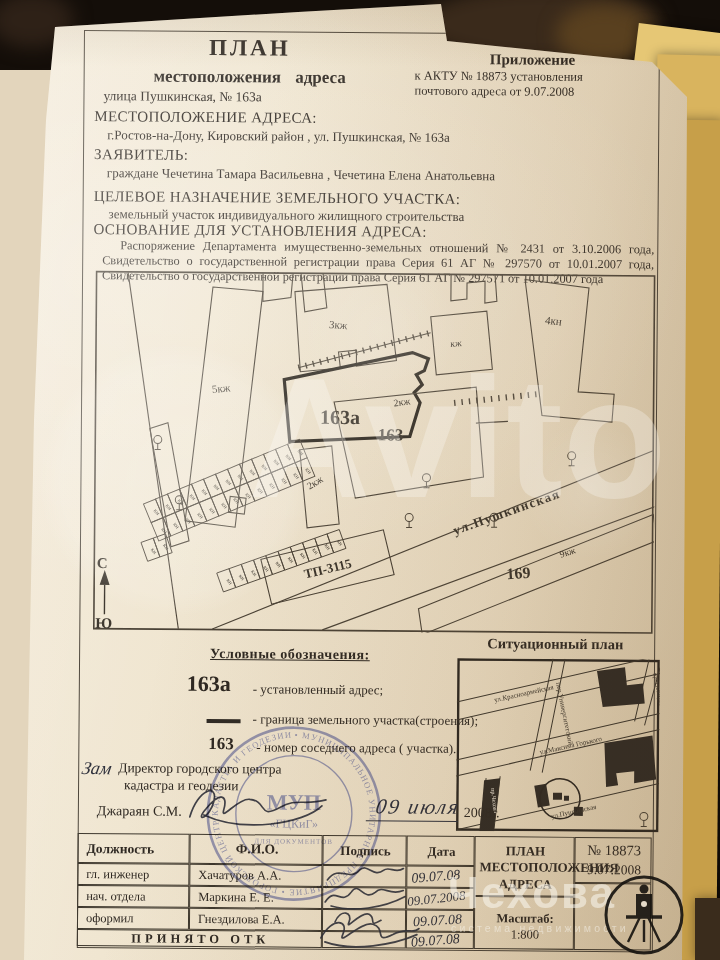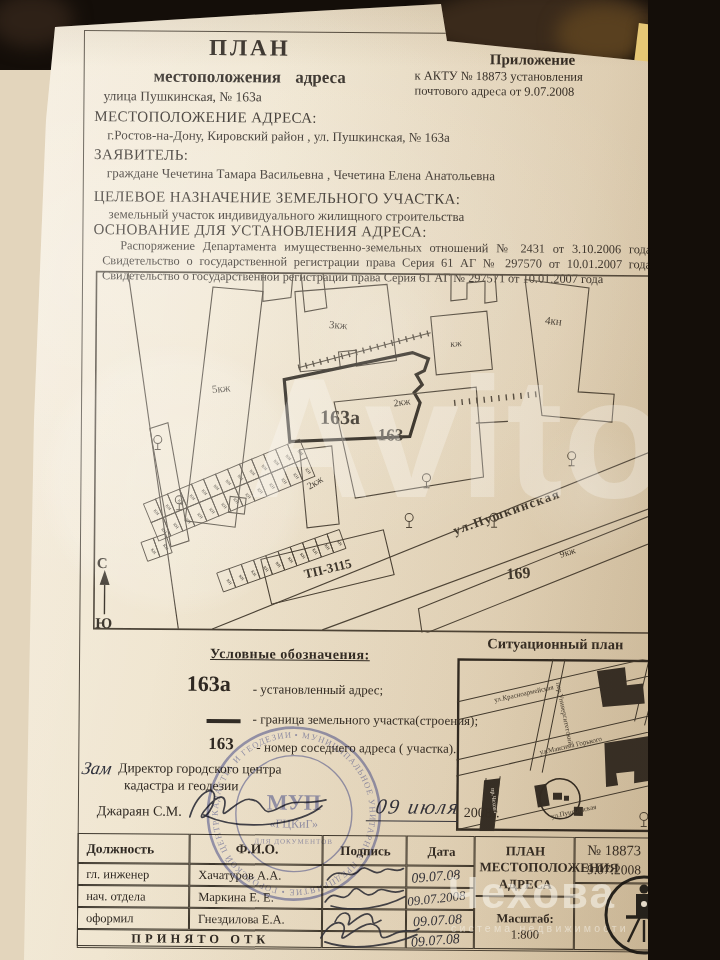--- a/index.html
+++ b/index.html
@@ -1,17 +1,17 @@
 <!DOCTYPE html>
 <html><head>
 <meta charset="utf-8">
 <style>
   html,body{margin:0;padding:0;}
   body{width:720px;height:960px;overflow:hidden;background:#140e09;font-family:"Liberation Serif",serif;}
-  .photo{position:relative;width:648px;height:960px;overflow:hidden;}
+  .photo{position:relative;width:720px;height:960px;overflow:hidden;}
   .blob{position:absolute;border-radius:50%;filter:blur(9px);}
   .stack{position:absolute;box-shadow:0 0 12px rgba(0,0,0,.4);}
   .paper-under{position:absolute;left:0;top:70px;width:58px;height:890px;background:#e3d5bc;}
   .paper{position:absolute;left:0;top:0;width:720px;height:960px;
     background:linear-gradient(103deg,#f5edde 0%,#f0e6d1 34%,#eadcc2 66%,#dbc8a5 100%);
     clip-path:polygon(55px 27px,298px 12px,441px 4px,447px 41px,652px 62px,687px 97px,682px 960px,24px 960px,34px 420px,46px 120px);
     box-shadow:0 0 30px rgba(0,0,0,.6);}
   .sheen{position:absolute;inset:0;pointer-events:none;
     background:radial-gradient(900px 520px at 18% 28%,rgba(255,255,255,.26),transparent 62%),
     linear-gradient(100deg,rgba(255,255,255,.12),transparent 30%,rgba(120,85,45,.10) 70%,rgba(90,60,30,.20) 100%),

